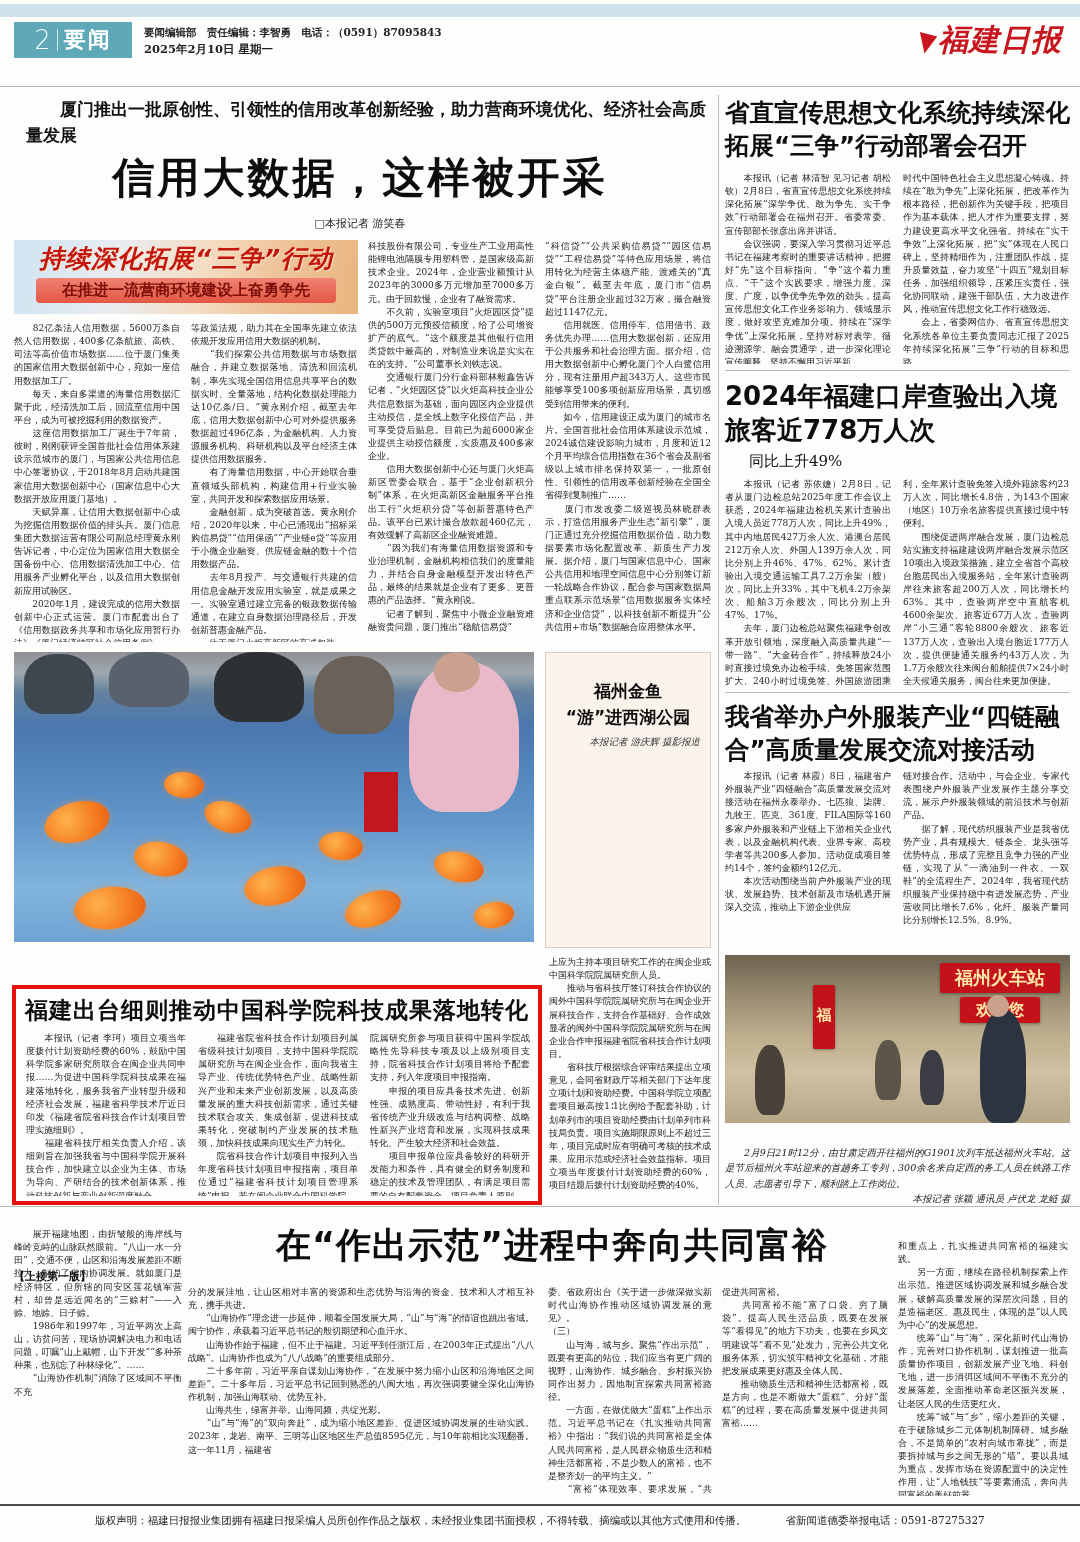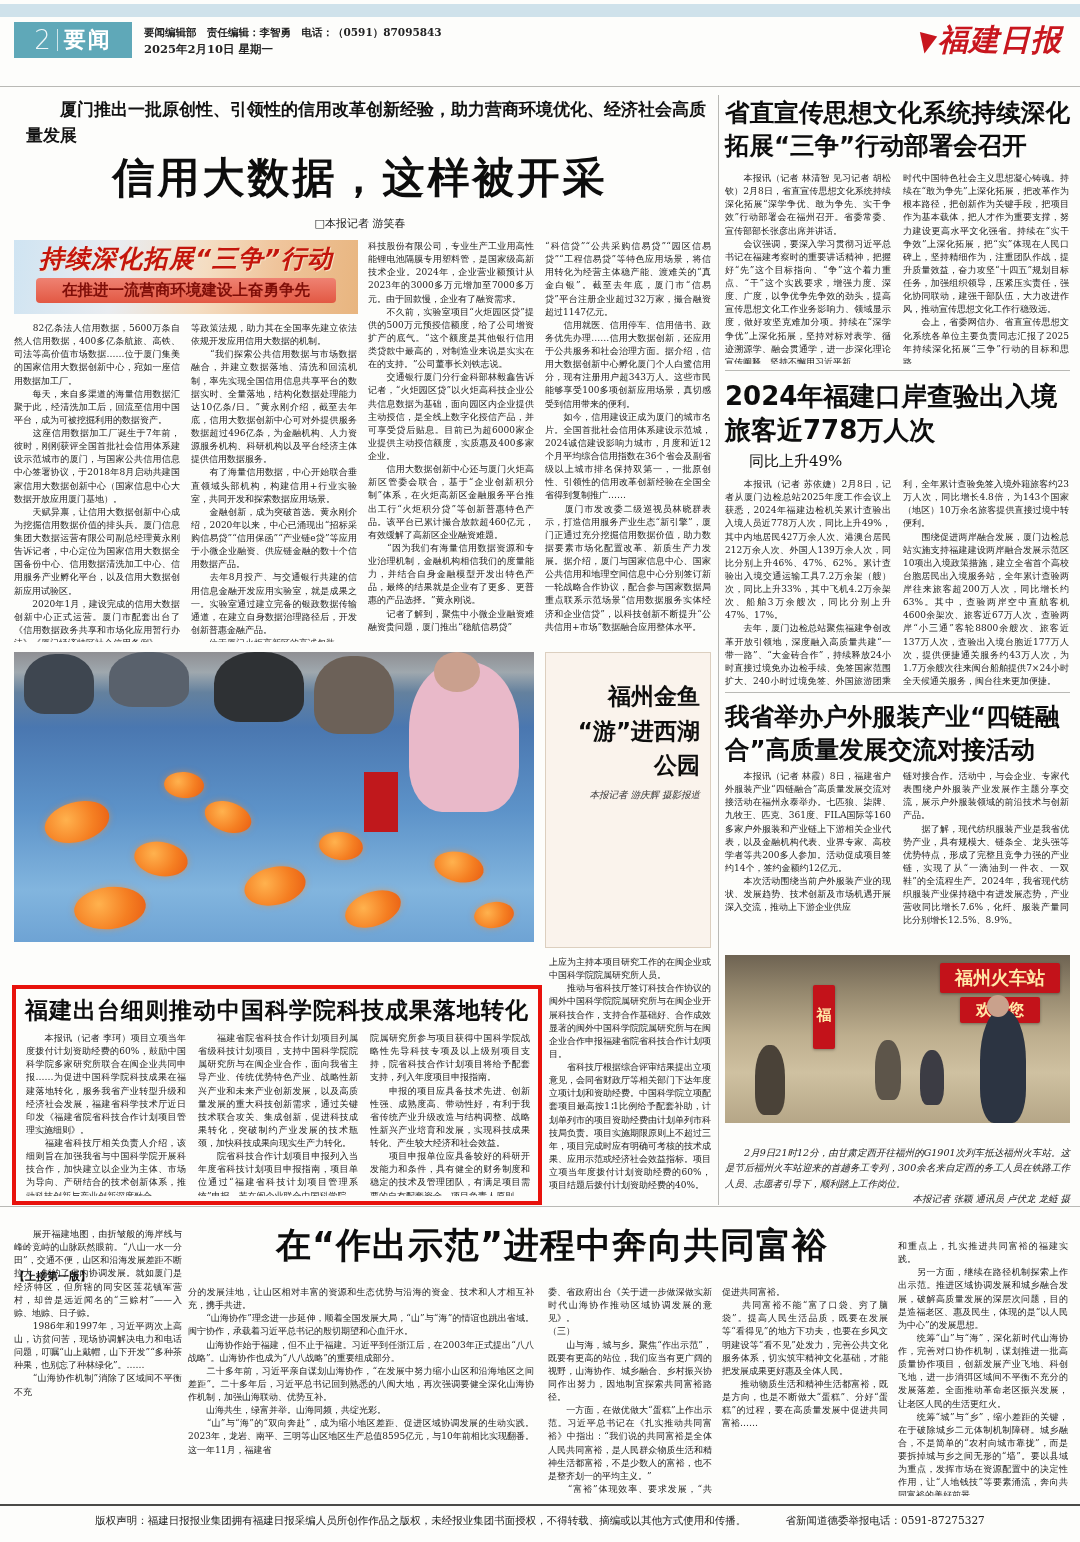--- a/index.html
+++ b/index.html
@@ -29,21 +29,21 @@
   #banner .l1{margin-top:2px;text-align:center;font-size:25px;font-weight:900;color:#c4150c;
     font-style:italic;letter-spacing:1px;text-shadow:1px 1px 0 #f7e3c8;font-family:"DejaVu Sans",sans-serif;}
   #banner .l2{margin:3px auto 0;width:300px;border-radius:4px;background:linear-gradient(180deg,#ef8272,#e25843);
     color:#7e0e08;font-weight:900;font-size:15.5px;text-align:center;padding:2px 0;font-family:"DejaVu Sans",sans-serif;}
   
   #goldfish{left:14px;top:652px;width:520px;height:290px;overflow:hidden;
     background:linear-gradient(180deg,#8f8f93 0%,#9fa8ae 7%,#64819e 14%,#4a77b0 26%,#5d93c9 55%,#82b5de 82%,#6ea3d4 100%);}
   .person{position:absolute;border-radius:45% 45% 30% 30%;}
   .fish{position:absolute;border-radius:50%;background:radial-gradient(circle at 35% 38%,#ffb24e 0%,#f57f22 55%,#e85c12 100%);box-shadow:0 0 6px rgba(255,140,40,.5);}
   #caption-box{left:545px;top:652px;width:166px;height:296px;background:#faf3ec;border:1px solid #dccfbf;box-sizing:border-box;padding:26px 10px 8px;}
-  #caption-box .t{text-align:right;font-size:23px;line-height:1.5;}
+  #caption-box .t{text-align:center;font-size:17px;line-height:1.5;}
   #caption-box .body{margin-top:26px;font-size:9.5px;line-height:1.55;text-align:justify;white-space:pre-line;color:#333;font-style:italic;}
   #caption-box .credit{margin-top:6px;font-size:9.5px;text-align:right;font-style:italic;color:#333;}
   #train{left:725px;top:955px;width:345px;height:168px;overflow:hidden;
     background:linear-gradient(180deg,#6e6352 0%,#95886e 22%,#bdae8e 48%,#cfc1a1 70%,#b5a687 100%);}
   .redsign{position:absolute;background:#c3121a;color:#ffe9a8;font-weight:900;text-align:center;
     font-family:"DejaVu Sans",sans-serif;border-radius:2px;box-shadow:0 1px 3px rgba(0,0,0,.35);}
   #train-caption{left:725px;top:1130px;width:345px;font-size:9.5px;line-height:1.6;text-align:justify;white-space:pre-line;font-style:italic;color:#222;}
   
   #scibox{left:12px;top:985px;width:530px;height:220px;border:4px solid #e8120c;box-sizing:border-box;background:#fdfdfb;}
   #scihl{left:22px;top:995px;width:510px;text-align:center;font-size:23px;letter-spacing:1px;}

